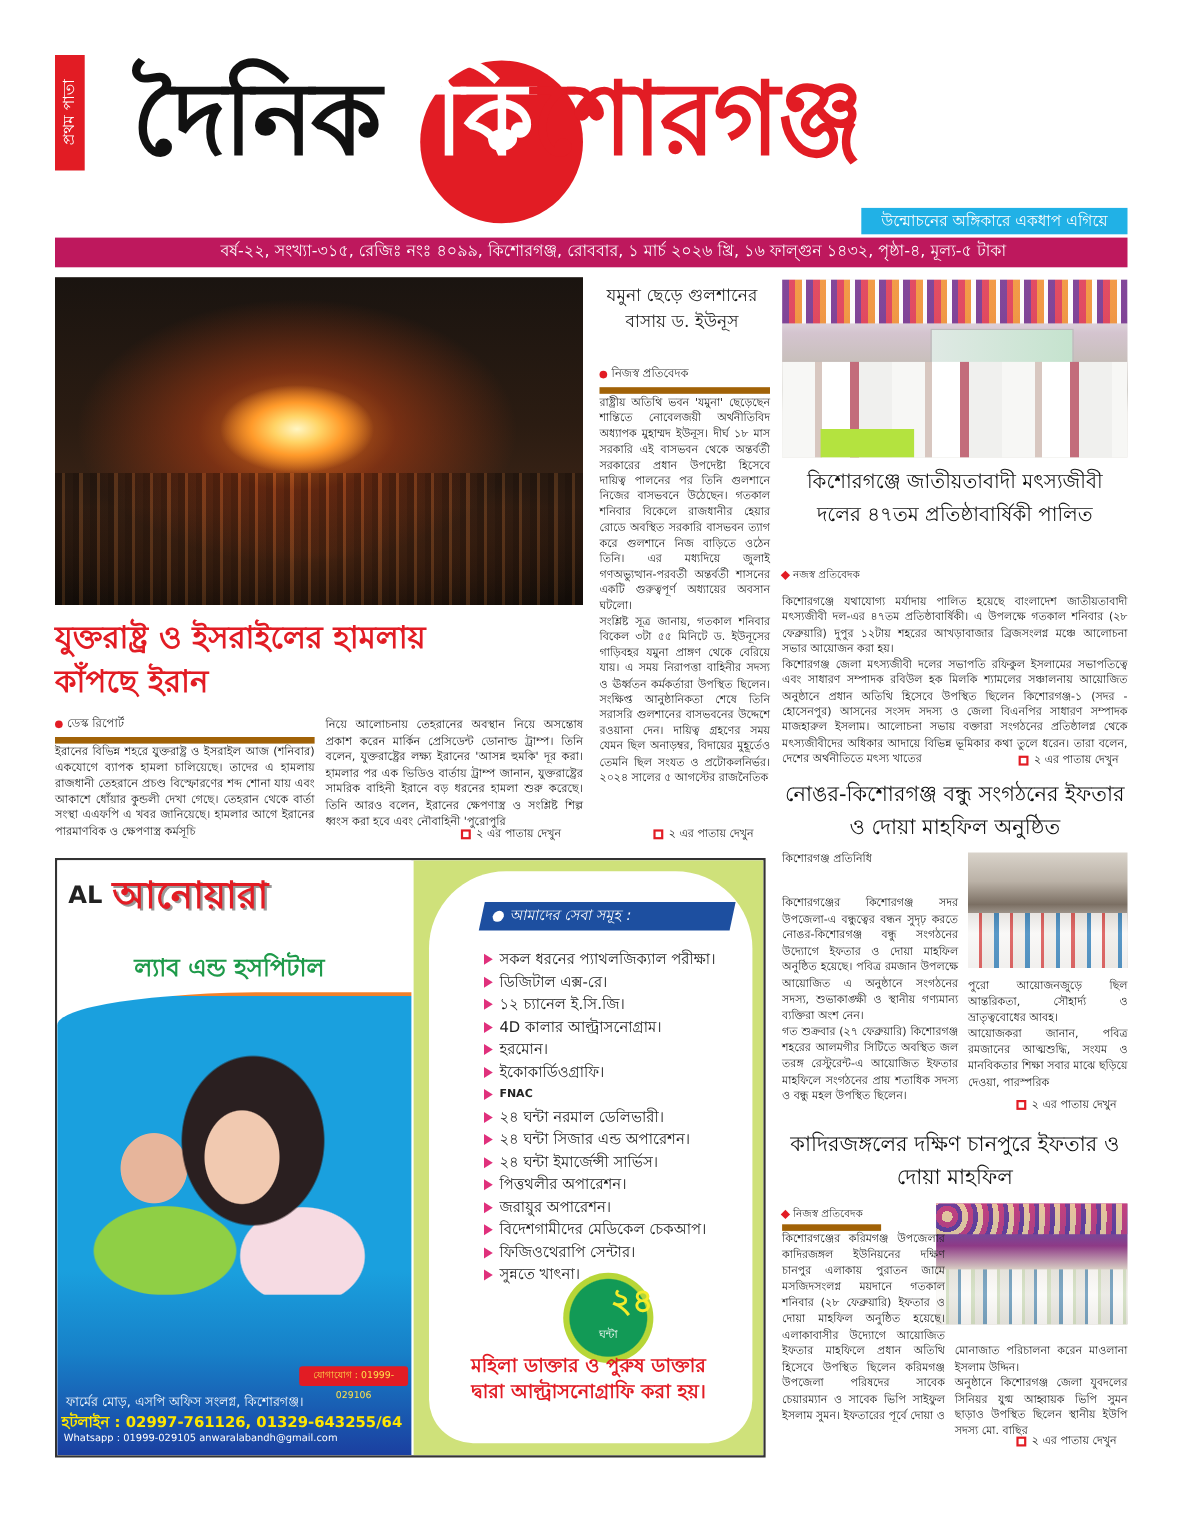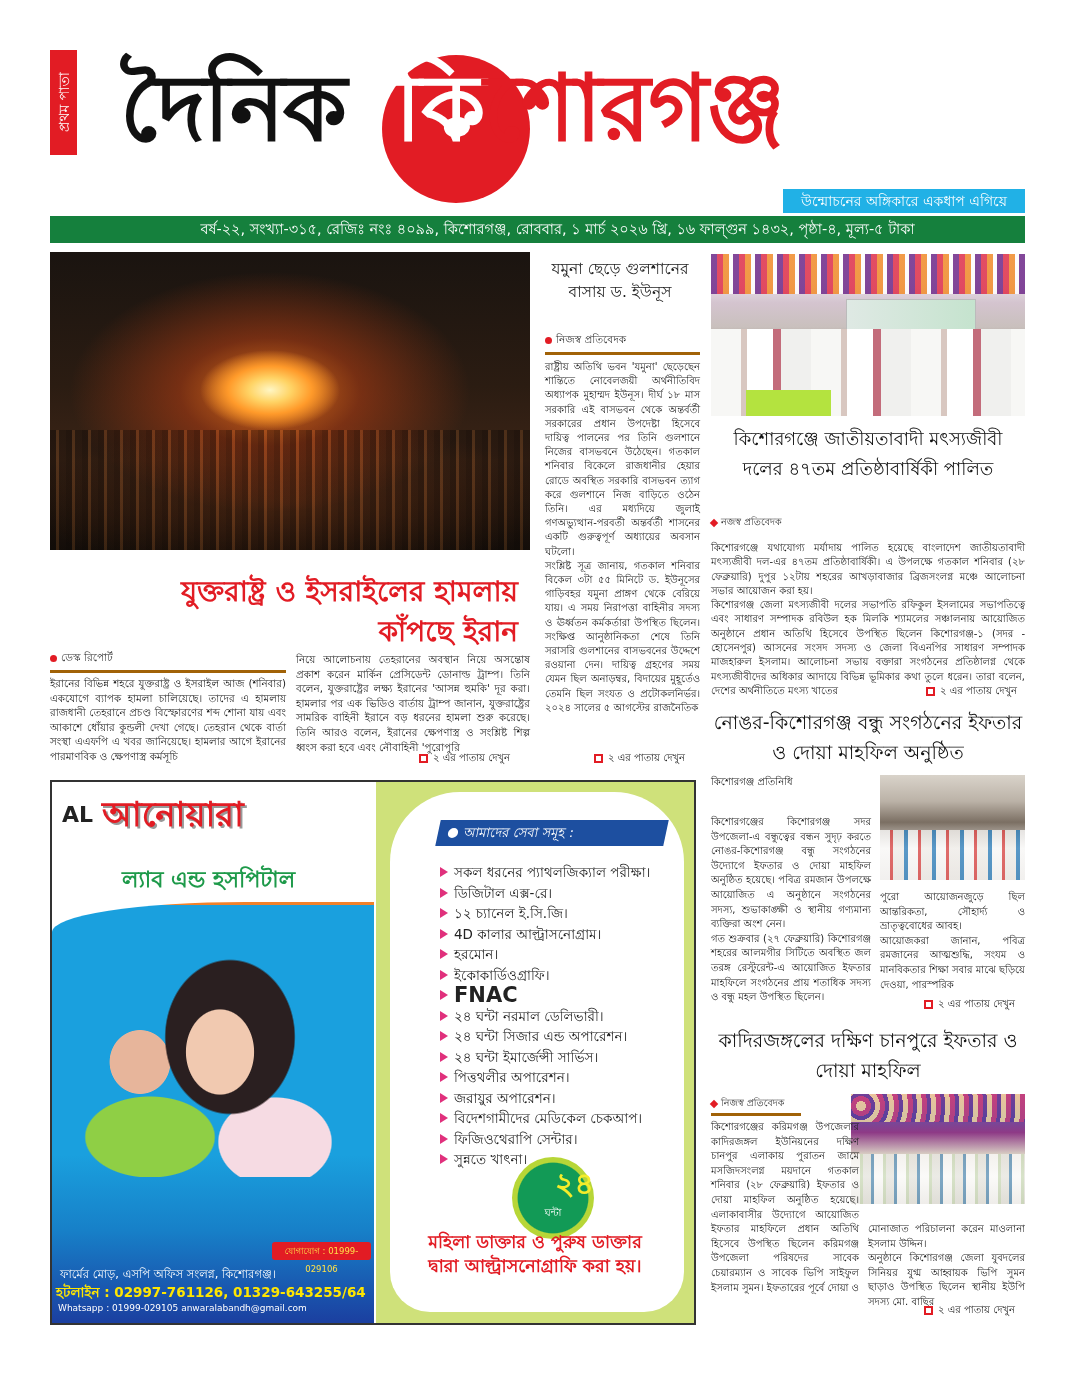--- a/index.html
+++ b/index.html
@@ -9,37 +9,37 @@
 
   
   .page-tag { left: 50px; top: 50px; width: 27px; height: 105px; background: #e21c24; color: #fff;
     writing-mode: vertical-rl; transform: rotate(180deg); font-size: 14px; display: flex; align-items: center; justify-content: center; }
   .mast-black { left: 120px; top: 62px; font-family: "DejaVu Serif", serif; font-weight: bold; font-size: 92px; line-height: 1; color: #111; letter-spacing: -2px; }
   .mast-circle { left: 382px; top: 55px; width: 148px; height: 148px; border-radius: 50%; background: #e21c24; }
   .mast-circle .map { position: absolute; left: 62px; top: 62px; width: 26px; height: 20px; background: #fff; border-radius: 40% 55% 45% 50%; transform: rotate(-15deg); }
   .mast-red { left: 395px; top: 62px; font-family: "DejaVu Serif", serif; font-weight: bold; font-size: 92px; line-height: 1; color: #e21c24; letter-spacing: -2px; }
   .mast-red .first { color: #fff; }
   .tagline { left: 783px; top: 189px; width: 242px; height: 24px; background: #21b1e6; color: #fff; font-size: 14px; line-height: 24px; text-align: center; }
-  .infobar { left: 50px; top: 216px; width: 975px; height: 27px; background: #15803d; color: #fff; font-size: 14.5px; line-height: 27px; text-align: center; padding-left: 40px; }
+  .infobar { left: 50px; top: 216px; width: 975px; height: 27px; background: #be185d; color: #fff; font-size: 14.5px; line-height: 27px; text-align: center; padding-left: 40px; }
 
   
   .lead-photo { left: 50px; top: 252px; width: 480px; height: 298px;
     background:
       radial-gradient(ellipse 70px 40px at 220px 138px, #fff6c4 0%, #ffd466 30%, #ff9a2a 60%, rgba(255,110,20,0) 100%),
       radial-gradient(ellipse 200px 120px at 220px 140px, rgba(255,130,30,.85) 0%, rgba(170,60,20,.6) 45%, rgba(40,20,10,0) 100%),
       radial-gradient(ellipse 260px 80px at 240px 250px, rgba(180,80,30,.35) 0%, rgba(0,0,0,0) 100%),
       linear-gradient(180deg, #1a1410 0%, #2b1c12 45%, #3b2416 70%, #1a120c 100%); }
   .lead-photo .city { position: absolute; left: 0; right: 0; bottom: 0; height: 120px;
     background: repeating-linear-gradient(90deg, rgba(0,0,0,.35) 0 6px, rgba(255,150,60,.12) 6px 9px, rgba(0,0,0,.25) 9px 16px); }
 
-  .lead-head { left: 38px; top: 560px; width: 480px; text-align: right; color: #e21c24; font-weight: bold; font-size: 28px; line-height: 40px; margin-top: 12px; }
+  .lead-head { left: 50px; top: 560px; width: 480px; text-align: left; color: #e21c24; font-weight: bold; font-size: 28px; line-height: 40px; }
   .byline { font-size: 10.5px; color: #333; display: flex; align-items: center; gap: 4px; }
   .dot { width: 7px; height: 7px; border-radius: 50%; background: #e21c24; display: inline-block; }
   .diamond { width: 6px; height: 6px; background: #e21c24; transform: rotate(45deg); display: inline-block; }
-  .rule { border-bottom: 3px solid #a16207; }
+  .rule { border-bottom: 6px solid #a16207; }
   .body-text { font-size: 10.3px; line-height: 14.6px; text-align: justify; color: #222; }
   .cont { font-size: 10px; display: flex; align-items: center; gap: 5px; justify-content: flex-end; }
   .sq { width: 9px; height: 9px; border: 2px solid #e21c24; display: inline-block; }
 
   .col-head { text-align: center; font-size: 15.5px; line-height: 23px; color: #222; }
   .side-head { text-align: center; font-size: 19px; line-height: 30px; color: #111; }
 
   .meeting-photo { left: 711px; top: 254px; width: 314px; height: 162px;
     background:
       linear-gradient(180deg, rgba(0,0,0,0) 0 60%, rgba(0,0,0,0) 60%),
@@ -82,21 +82,21 @@
   .ad-addr { position: absolute; left: 8px; top: 484px; color: #fff; font-size: 11.5px; }
   .ad-hot { position: absolute; left: 4px; top: 500px; color: #ffe600; font-size: 13.5px; font-weight: bold; }
   .ad-wa { position: absolute; left: 6px; top: 521px; color: #fff; font-size: 9px; }
   .ad-right { position: absolute; left: 324px; top: 0; width: 318px; height: 541px; background: #cfe17a; }
   .ad-panel { position: absolute; left: 14px; top: 10px; width: 294px; height: 520px; background: #fff; border-radius: 70px 70px 40px 40px; }
   .ad-svc-head { position: absolute; left: 48px; top: 28px; width: 228px; height: 26px; background: #1d4fa0; color: #fff; font-size: 13px; line-height: 26px; padding-left: 26px; transform: skewX(-12deg); }
   .ad-svc-head .wdot { position: absolute; left: 10px; top: 8px; width: 10px; height: 10px; background: #fff; border-radius: 50%; }
   .ad-svc { position: absolute; left: 50px; top: 70px; list-style: none; }
   .ad-svc li { font-size: 13.5px; line-height: 20.5px; color: #222; display: flex; align-items: center; gap: 6px; white-space: nowrap; }
   .ad-svc li .tri { width: 0; height: 0; border-left: 8px solid #e0307c; border-top: 5px solid transparent; border-bottom: 5px solid transparent; }
-  .ad-svc li.big { font-weight: bold; font-size: 21px; }
+  .ad-svc li.big { font-weight: bold; font-size: 10px; }
   .ad-badge { position: absolute; left: 122px; top: 365px; width: 82px; height: 82px; border-radius: 50%; background: radial-gradient(circle at 50% 50%, #129a56 0 60%, #b7d637 62% 100%); color: #f5ec2a; text-align: center; }
   .ad-badge .n { display: block; font-size: 30px; font-weight: bold; margin-top: 12px; line-height: 1; text-align: right; }
   .ad-badge .w { display: block; font-size: 10px; color: #fff; margin-top: 6px; }
   .ad-foot { position: absolute; left: 0; width: 318px; top: 448px; text-align: center; color: #e21c24; font-weight: bold; font-size: 17.5px; line-height: 24px; }
 </style>
 </head>
 <body>
 
 <div class="abs page-tag">প্রথম পাতা</div>
 <div class="abs mast-black">দৈনিক</div>

